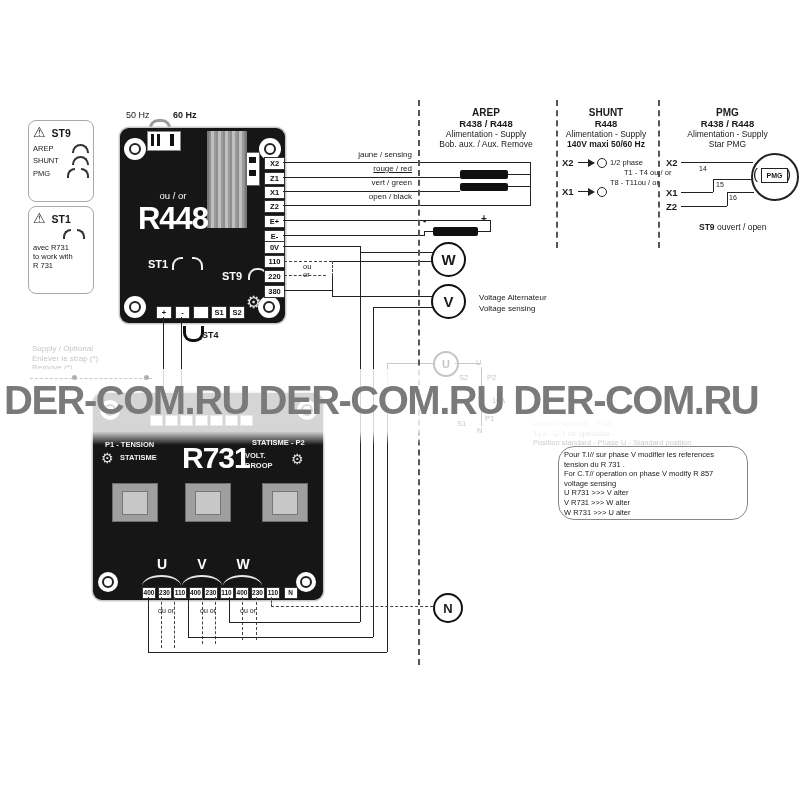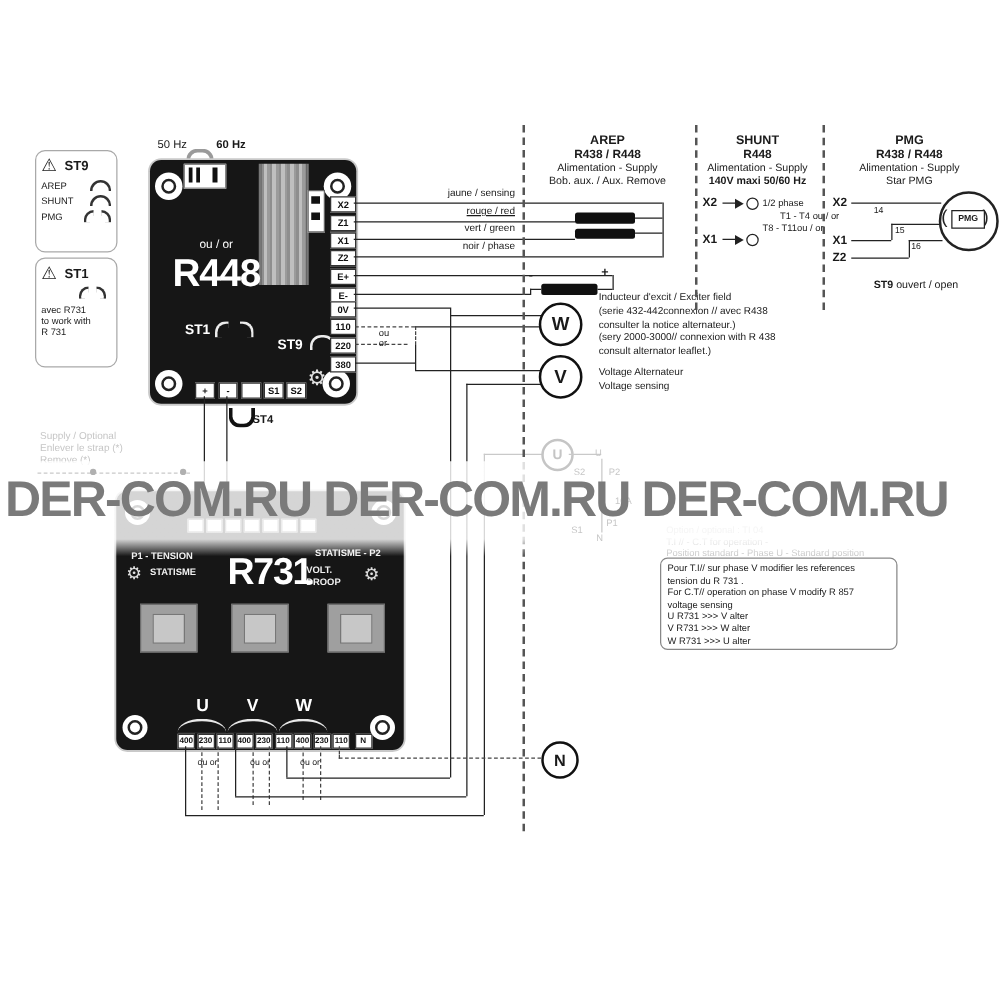--- a/index.html
+++ b/index.html
@@ -155,21 +155,21 @@
   <div class="hl" style="left:283px;top:205px;width:247px;"></div>
   <div class="vl" style="left:530px;top:162px;height:44px;"></div>
   <div class="hl" style="left:508px;top:174px;width:22px;"></div>
   <div class="hl" style="left:508px;top:186px;width:22px;"></div>
   <div class="coil" style="left:460px;top:170px;width:48px;height:8.5px;"></div>
   <div class="coil" style="left:460px;top:182.5px;width:48px;height:8.5px;"></div>
 
   <div class="txt" style="left:332px;top:150px;width:80px;text-align:right;font-size:8px;">jaune / sensing</div>
   <div class="txt" style="left:332px;top:164px;width:80px;text-align:right;font-size:8px;text-decoration:underline;">rouge / red</div>
   <div class="txt" style="left:332px;top:178px;width:80px;text-align:right;font-size:8px;">vert / green</div>
-  <div class="txt" style="left:332px;top:192px;width:80px;text-align:right;font-size:8px;">noir / phase</div>
+  <div class="txt" style="left:332px;top:192px;width:80px;text-align:right;font-size:8px;">open / black</div>
 
   <div class="hl" style="left:283px;top:220px;width:207px;"></div>
   <div class="vl" style="left:490px;top:220px;height:12px;"></div>
   <div class="hl" style="left:478px;top:231px;width:12px;"></div>
   <div class="coil" style="left:433px;top:227px;width:45px;height:8.5px;"></div>
   <div class="hl" style="left:424px;top:231px;width:9px;"></div>
   <div class="vl" style="left:424px;top:231px;height:5px;"></div>
   <div class="hl" style="left:283px;top:235px;width:141px;"></div>
   <div class="txt" style="left:481px;top:213px;font-size:10px;font-weight:bold;">+</div>
   <div class="txt" style="left:423px;top:215px;font-size:10px;font-weight:bold;">-</div>
@@ -203,27 +203,20 @@
   <div class="meter" style="left:431px;top:284px;width:31px;height:31px;font-size:15px;">
       <span>V</span>
     </div>
   <div class="meter z55" style="left:433px;top:351px;width:22px;height:22px;font-size:11px;border-color:#c5c5c5;color:#c5c5c5;">
       <span>U</span>
     </div>
   <div class="meter" style="left:433px;top:593px;width:26px;height:26px;font-size:13px;">
       <span>N</span>
     </div>
 
-  <div class="txt" style="left:479px;top:233px;font-size:8px;line-height:10.8px;white-space:normal;width:170px;">
-    <div>Inducteur d'excit / Exciter field</div>
-    <div>(serie 432-442connexion // avec R438</div>
-    <div>consulter la notice alternateur.)</div>
-    <div>(sery 2000-3000// connexion with R 438</div>
-    <div>consult alternator leaflet.)</div>
-  </div>
   <div class="txt" style="left:479px;top:293px;font-size:8px;line-height:10.8px;">
     <div>Voltage Alternateur</div>
     <div>Voltage sensing</div>
   </div>
 
   <div class="vdiv" style="left:418px;top:100px;height:565px;"></div>
   <div class="vdiv" style="left:556px;top:100px;height:148px;"></div>
   <div class="vdiv" style="left:658px;top:100px;height:148px;"></div>
 
   <div class="txt" style="left:425px;top:107px;width:122px;text-align:center;white-space:normal;">
@@ -373,21 +366,21 @@
   <div class="txt fade z55" style="left:492px;top:396px;font-size:7.5px;">10A</div>
   <div class="txt fade z55" style="left:457px;top:419px;font-size:7.5px;">S1</div>
   <div class="txt fade z55" style="left:485px;top:414px;font-size:7.5px;">P1</div>
   <div class="txt fade z55" style="left:477px;top:426px;font-size:7.5px;">N</div>
 
   <div class="txt fade" style="left:533px;top:419px;font-size:7.5px;line-height:9.5px;">
     <div>Option / optional : TI 04</div>
     <div>T.I // - C.T for operation -</div>
     <div>Position standard - Phase U - Standard position</div>
   </div>
-  <div class="abs" style="left:528px;top:446px;width:188px;height:72px;border:1.3px solid #888;border-radius:6px;">
+  <div class="abs" style="left:558px;top:446px;width:188px;height:72px;border:1.3px solid #888;border-radius:16px;">
     <div style="position:absolute;left:5px;top:3px;font-size:7.5px;line-height:9.6px;white-space:nowrap;">
       <div>Pour T.I// sur phase V modifier les references</div>
       <div>tension du R 731 .</div>
       <div>For C.T// operation on phase V modify R 857</div>
       <div>voltage sensing</div>
       <div>U R731 &gt;&gt;&gt; V alter</div>
       <div>V R731 &gt;&gt;&gt; W alter</div>
       <div>W R731 &gt;&gt;&gt; U alter</div>
     </div>
   </div>

